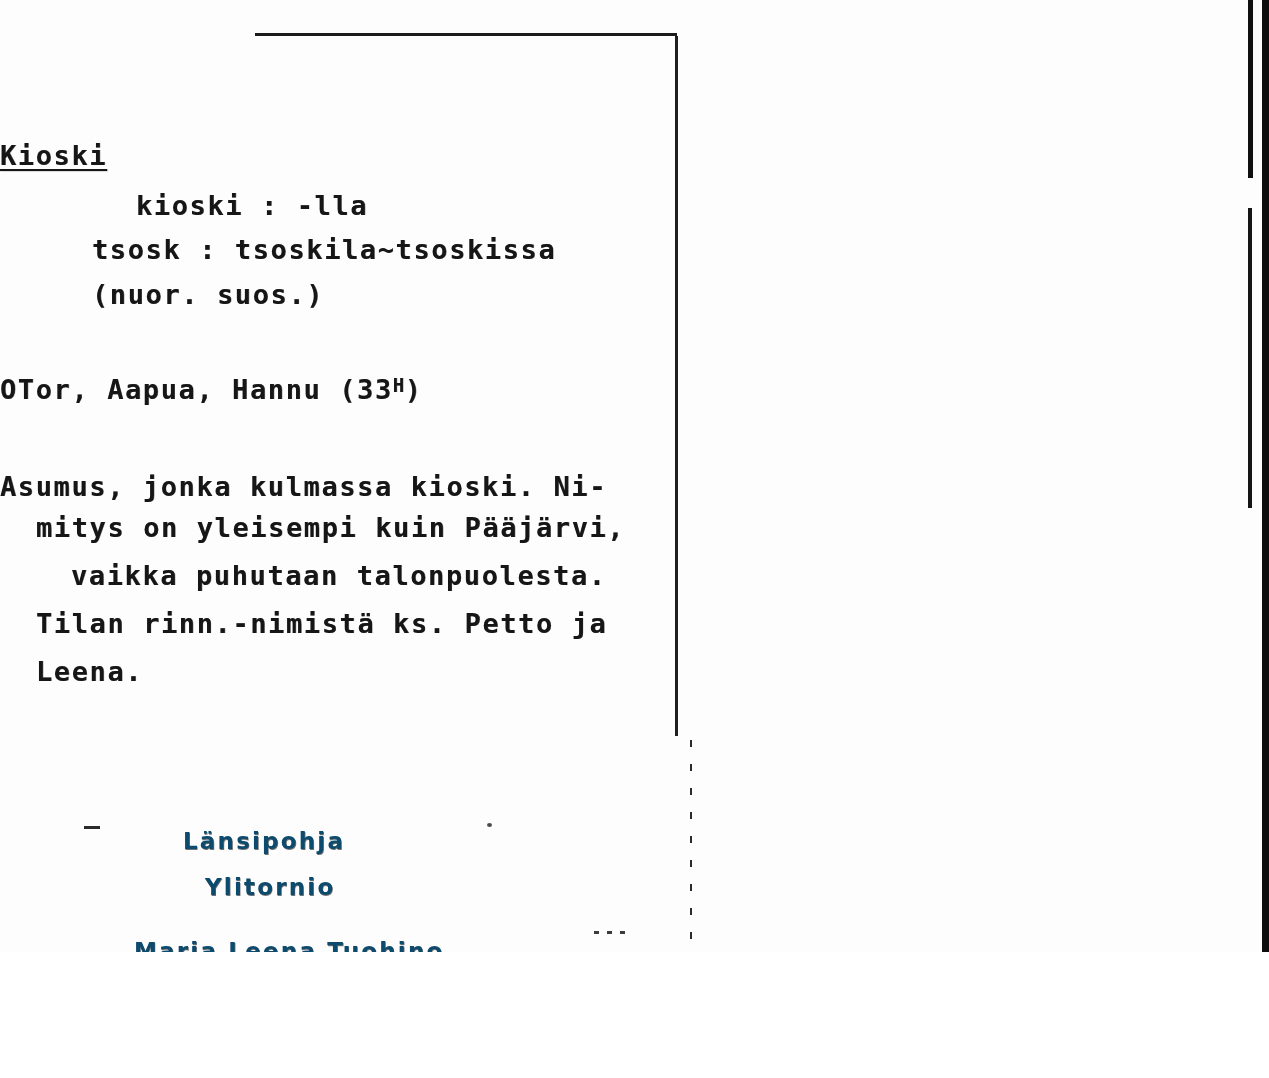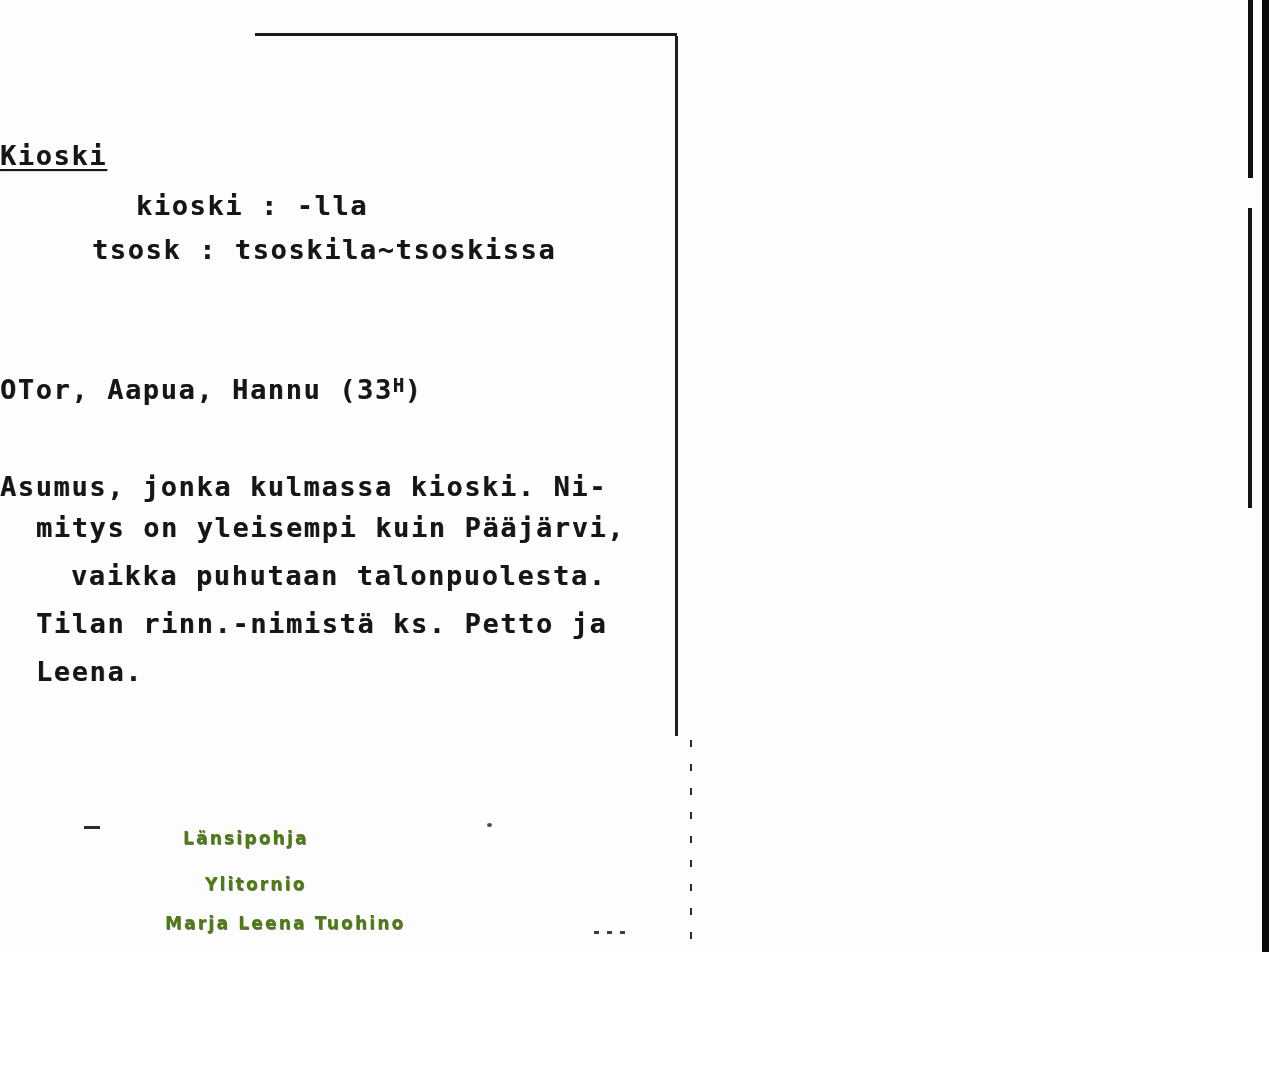--- a/index.html
+++ b/index.html
@@ -144,29 +144,29 @@
     top: -16px;
     font-style: normal;
     font-size: 19px;
   }
 
   
   .stamp {
     position: absolute;
     font-family: "DejaVu Sans", sans-serif;
     font-weight: 700;
-    font-size: 17px;
+    font-size: 23px;
     letter-spacing: 2.2px;
-    color: #4d7c0f;
+    color: #0c4a6e;
     white-space: pre;
     text-shadow: 0.6px 0.5px 0.4px rgba(0,0,0,0.55);
   }
   .s1 { left: 183px; top: 828px; }
   .s2 { left: 205px; top: 874px; }
-  .s3 { left: 134px; top: 913px; margin-left: 31px; }
+  .s3 { left: 134px; top: 938px; }
   .s4 { left: 235px; top: 955px; }
 </style>
 </head>
 <body>
 
 <div class="page">
 
   <div class="top-rule"></div>
   <div class="vert-rule"></div>
   <div class="vert-rule-dashed"></div>
@@ -176,20 +176,21 @@
   <div class="speck-1"></div>
   <div class="speck-2"></div>
   <div class="dash-mark"></div>
 
   <div class="tw headword">Kioski</div>
 
   <div class="tw l-form1">kioski : -lla</div>
 
   <div class="tw l-form2"><span>t</span><span class="hacek"><i>ˇ</i></span><span>s</span><span>osk : t</span><span class="hacek"><i>ˇ</i></span><span>s</span><span>oskila</span><span>~</span><span>tsoskissa</span></div>
 
+  <div class="tw l-form3">(nuor. suos.)</div>
 
   <div class="tw l-src">OTor, Aapua, Hannu (33<span class="sup">H</span>)</div>
 
   <div class="tw l-b1">Asumus, jonka kulmassa kioski. Ni-</div>
   <div class="tw l-b2">mitys on yleisempi kuin Pääjärvi,</div>
   <div class="tw l-b3">vaikka puhutaan talonpuolesta.</div>
   <div class="tw l-b4">Tilan rinn.-nimistä ks. Petto ja</div>
   <div class="tw l-b5">Leena.</div>
 
   <div class="stamp s1">Länsipohja</div>

